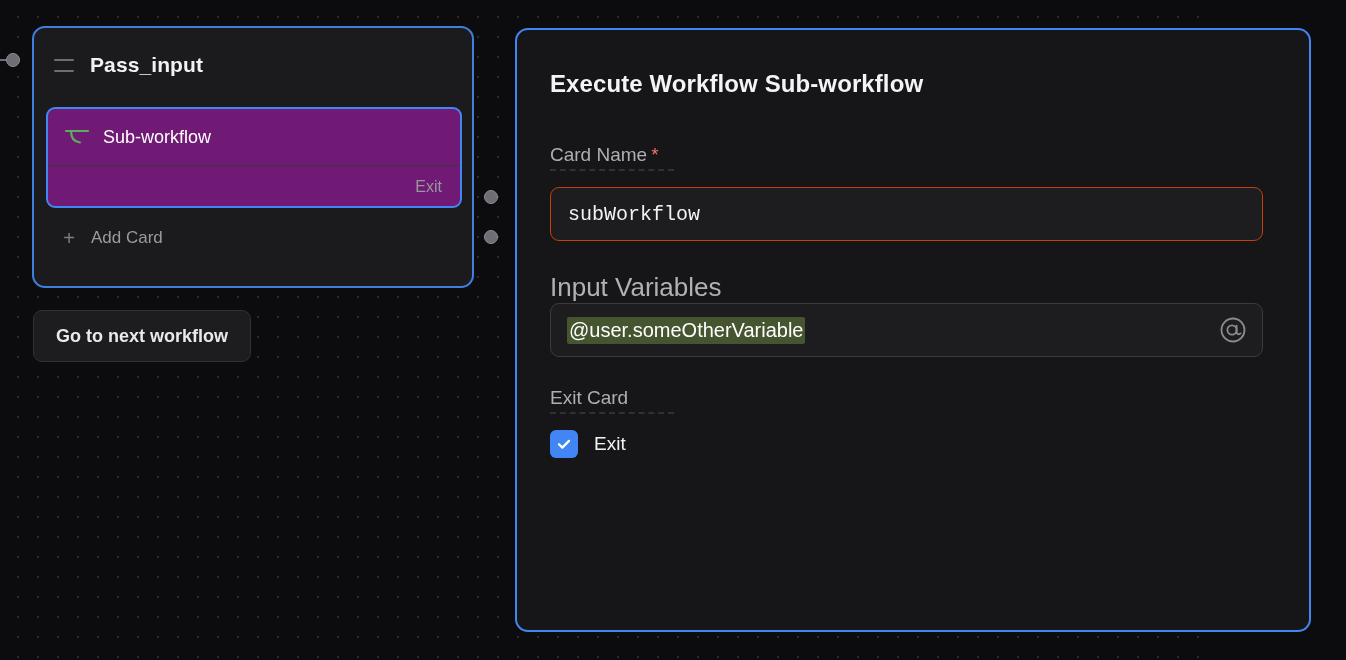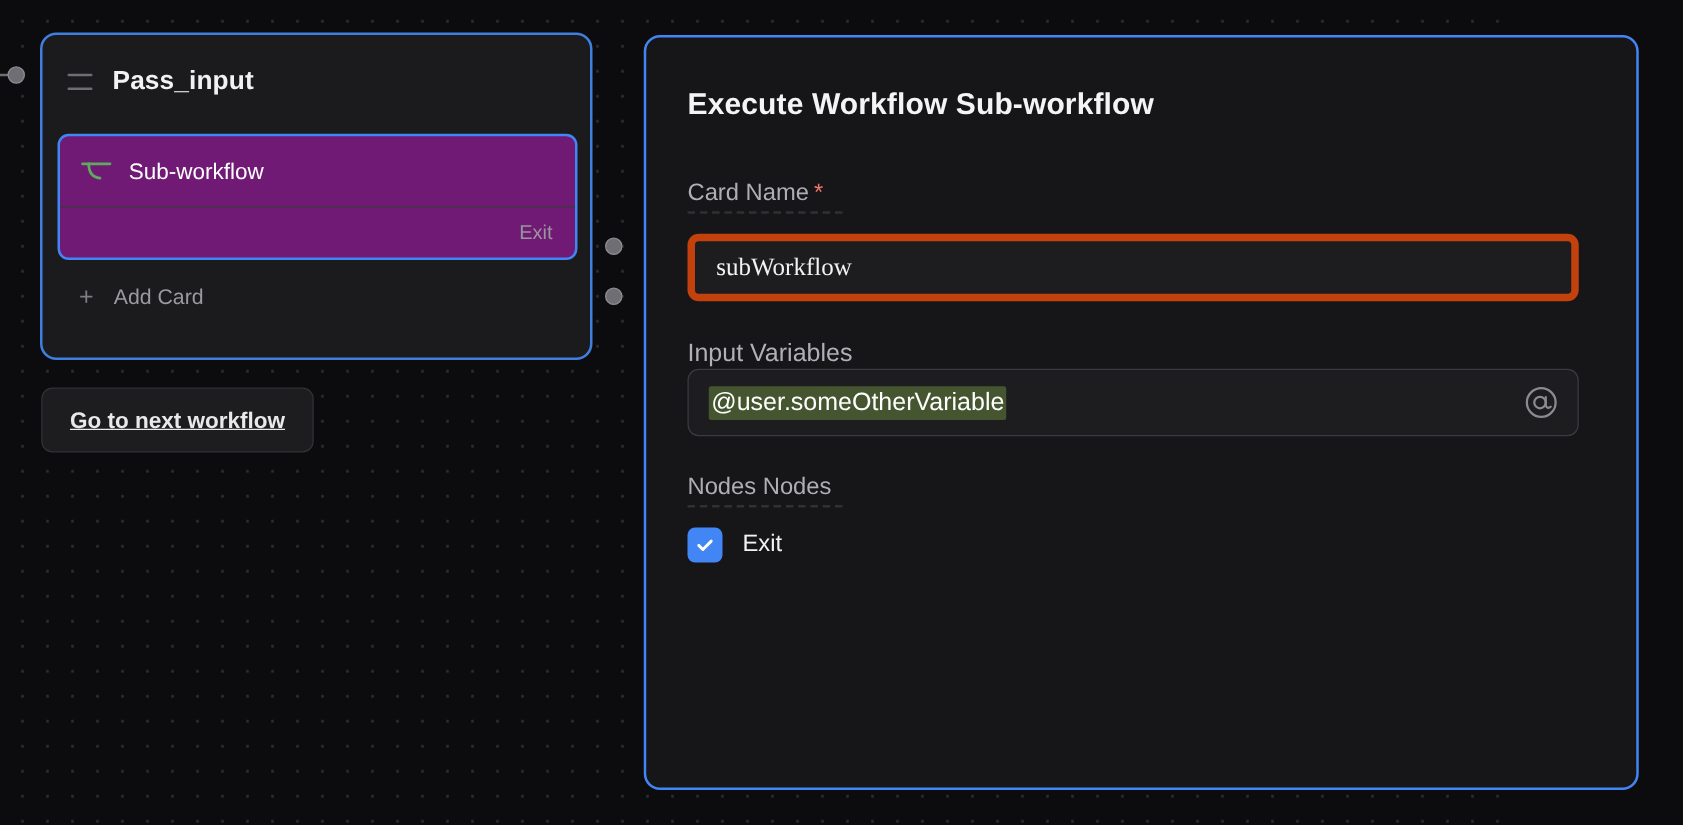--- a/index.html
+++ b/index.html
@@ -151,21 +151,20 @@
     padding: 0 22px;
     display: flex;
     align-items: center;
     background: #1d1d20;
     border: 1px solid #313136;
     border-radius: 9px;
     color: #e9e9ec;
     font-size: 18px;
     font-weight: bold;
     cursor: pointer;
-    text-decoration: underline;
   }
 
   
   .conn-dot {
     position: absolute;
     width: 14px;
     height: 14px;
     border-radius: 50%;
     background: #6e6e74;
     border: 1px solid #8d8d93;
@@ -218,31 +217,31 @@
     border-top: 2px dashed #303035;
     width: 124px;
     margin-bottom: 16px;
   }
   .dashed-underline.wide { width: 124px; }
 
   .text-input {
     width: 100%;
     height: 54px;
     background: #1d1d20;
-    border: 6px solid #c2410c;
+    border: 1px solid #c2410c;
     border-radius: 9px;
     color: #f2f2f4;
     font-size: 20px;
-    font-family: Liberation Serif, serif;
+    font-family: Liberation Mono, monospace;
     padding: 0 17px;
     outline: none;
   }
 
   #input-variables-heading {
-    font-size: 20px;
+    font-size: 26px;
     color: #b0b0b6;
     margin-top: 31px;
   }
 
   #input-variable-name {
     font-size: 19px;
     color: #b0b0b6;
     margin-top: 32px;
     margin-bottom: 15px;
   }
@@ -376,21 +375,21 @@
     <div id="variable-input-wrap">
       <span class="var-token">@user.someOtherVariable</span>
       <svg id="at-icon" viewBox="0 0 30 30">
         <circle cx="15" cy="15" r="11.5" stroke="#8a8a90" stroke-width="1.8" fill="none"></circle>
         <circle cx="14" cy="15" r="4.6" stroke="#8a8a90" stroke-width="1.8" fill="none"></circle>
         <path d="M18.6 10.6 V17 C18.6 19.4 21 19.8 22.6 18.4" stroke="#8a8a90" stroke-width="1.8" fill="none" stroke-linecap="round"></path>
       </svg>
     </div>
 
     
-    <div id="exit-nodes-label">Nodes Nodes</div>
+    <div id="exit-nodes-label">Exit Card</div>
     <div class="dashed-underline wide"></div>
 
     <div class="checkbox-row">
       <span class="checkbox">
         <svg width="18" height="18" viewBox="0 0 18 18">
           <path d="M4 9.3 L7.3 12.6 L14 5.9" stroke="#ffffff" stroke-width="2.3" fill="none" stroke-linecap="round" stroke-linejoin="round"></path>
         </svg>
       </span>
       <span class="checkbox-label">Exit</span>
     </div>

